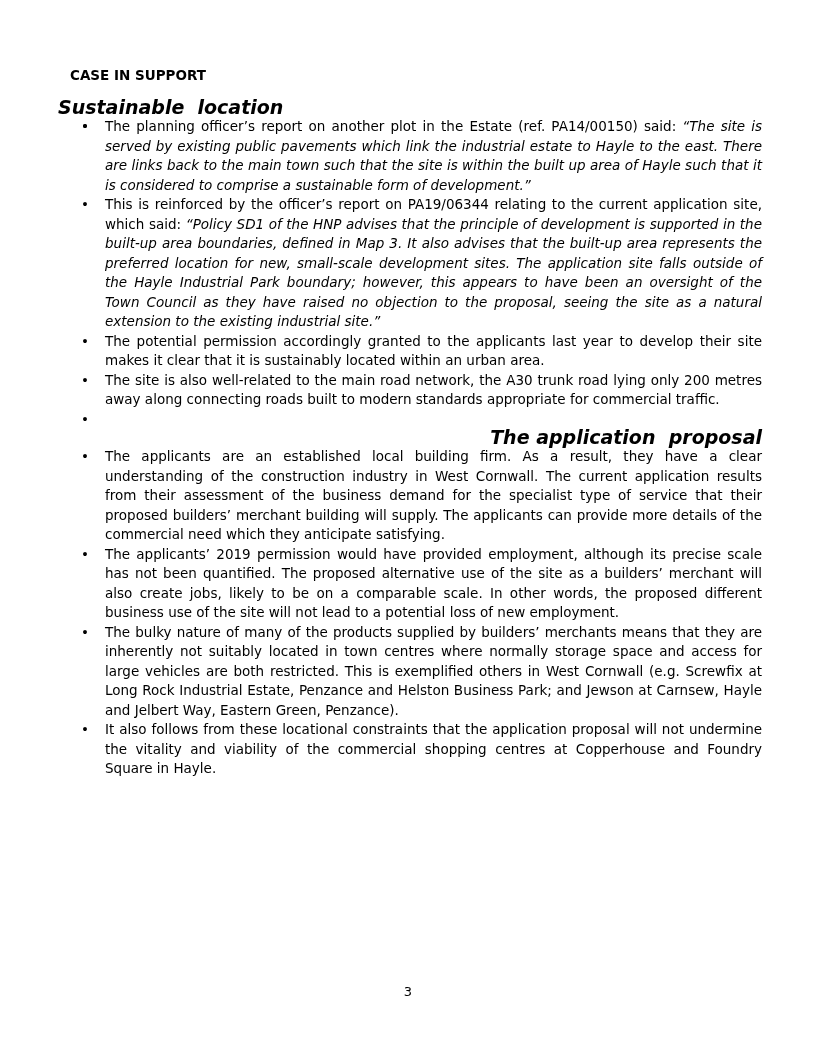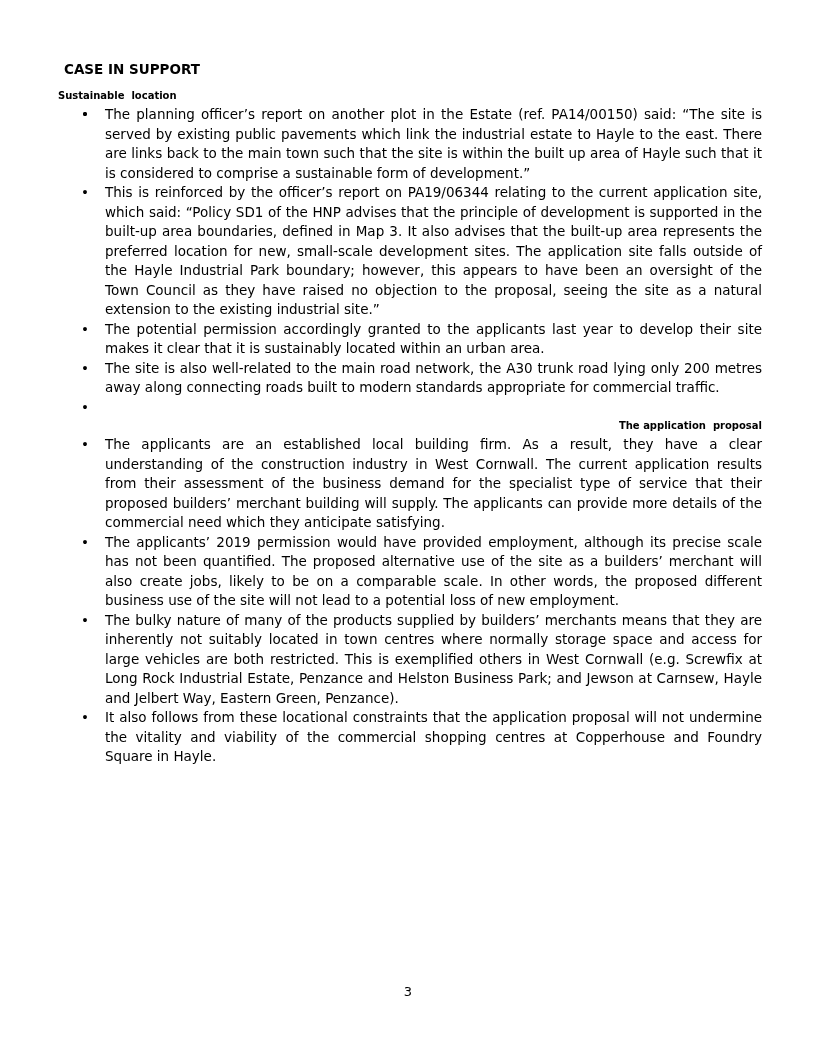--- a/index.html
+++ b/index.html
@@ -18,32 +18,33 @@
     line-height: 19.5px;
     overflow: hidden;
   }
   .content {
     position: absolute;
     left: 58px;
     top: 54px;
     width: 704px;
   }
   .doc-title {
-    margin: 6px;
+    margin: 12px;
     font-size: 13.5px;
     line-height: 19.5px;
     font-weight: bold;
     font-style: normal;
     white-space: pre-wrap;
   }
   .section-heading {
     margin: 0;
-    font-size: 10px;
+    font-size: 19px;
     line-height: 19.5px;
     font-weight: bold;
+    font-style: italic;
     white-space: pre-wrap;
   }
   .section-heading.spaced {
     margin-top: 18px;
     text-align: right;
   }
   ul.bullet-list {
     margin: 0;
     padding: 0 0 0 47px;
     list-style: none;
@@ -52,20 +53,21 @@
     position: relative;
     text-align: justify;
   }
   li.bullet-item .bullet-marker {
     position: absolute;
     left: -24px;
     top: 0;
     font-style: normal;
   }
   .run.italic {
+    font-style: italic;
   }
   .page-number {
     position: absolute;
     left: 0;
     right: 0;
     top: 982px;
     text-align: center;
     font-size: 13px;
     line-height: 19.5px;
   }

